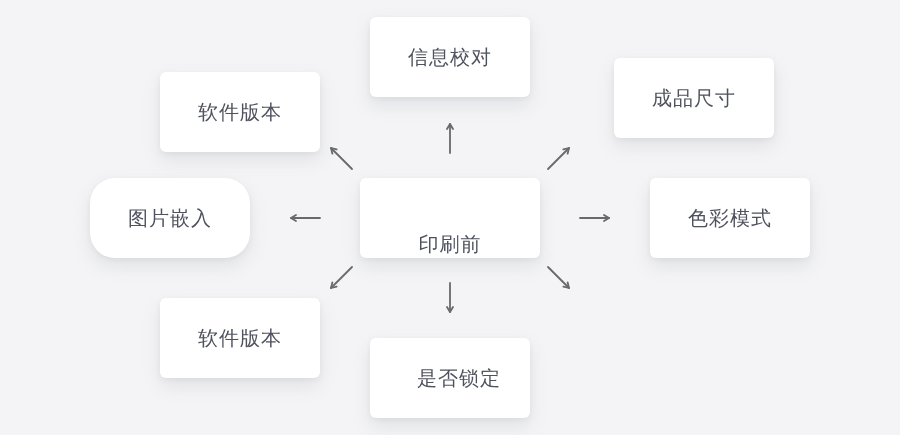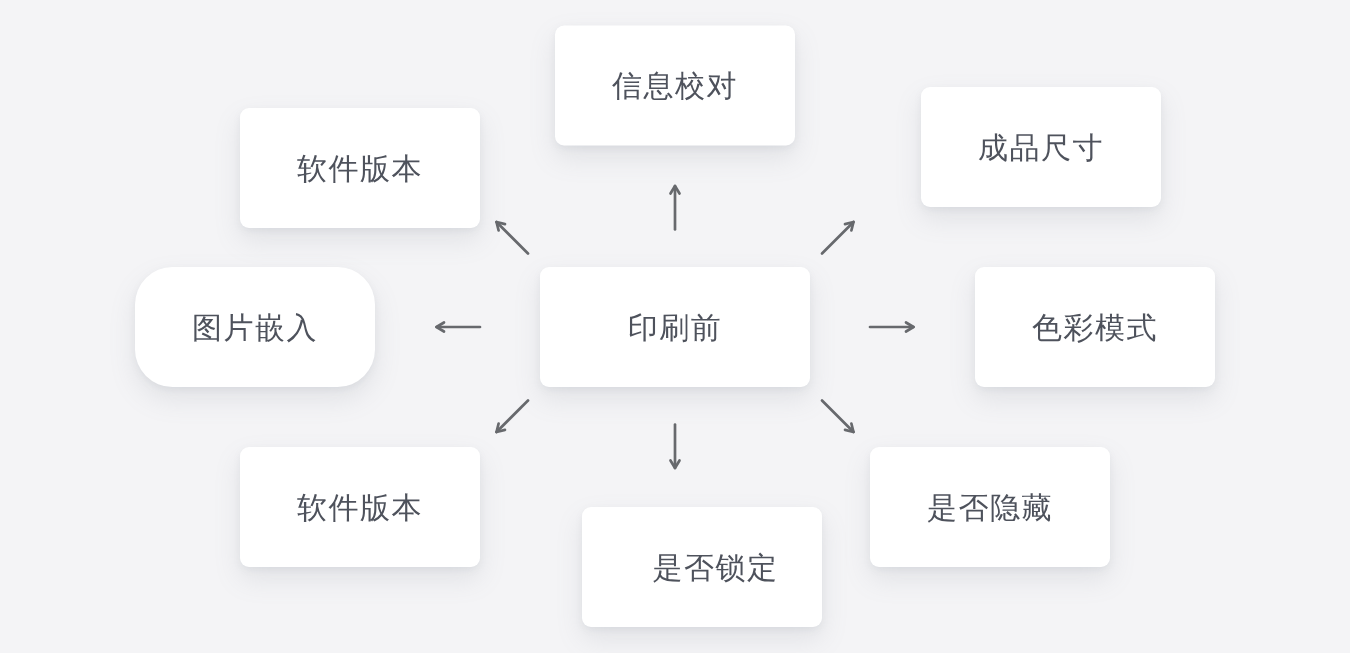--- a/index.html
+++ b/index.html
@@ -25,28 +25,28 @@
     width:160px;height:80px;
     background:var(--card);
     border-radius:6px;
     box-shadow:0 8px 18px rgba(130,135,150,0.16),0 2px 5px rgba(130,135,150,0.10);
     display:flex;align-items:center;justify-content:center;
     font-size:20px;
     color:var(--text);
     letter-spacing:1px;
     white-space:nowrap;
   }
-  .node-center{left:360px;top:178px;width:180px;}
+  .node-center{left:360px;top:178px;width:180px;align-items:flex-end;}
   .node-top{left:370px;top:17px;}
   .node-top-left{left:160px;top:72px;}
   .node-top-right{left:614px;top:58px;}
   .node-left{left:90px;top:178px;border-radius:25px;}
   .node-right{left:650px;top:178px;}
   .node-bottom-left{left:160px;top:298px;}
-  .node-bottom{left:388px;top:338px;padding-left:18px;}
+  .node-bottom{left:370px;top:338px;padding-left:18px;}
   .node-bottom-right{left:580px;top:298px;}
   .arrows{
     position:absolute;left:0;top:0;
     width:900px;height:435px;
     pointer-events:none;
   }
   .arrow-line{
     stroke:var(--arrow);
     stroke-width:1.8;
     stroke-linecap:round;
@@ -105,17 +105,14 @@
   </div>
 
   <div class="node node-bottom-left">
     <span>软件版本</span>
   </div>
 
   <div class="node node-bottom">
     <span>是否锁定</span>
   </div>
 
-  <div class="node node-bottom-right">
-    <span>是否隐藏</span>
-  </div>
 
 </div>
 
 </body></html>

